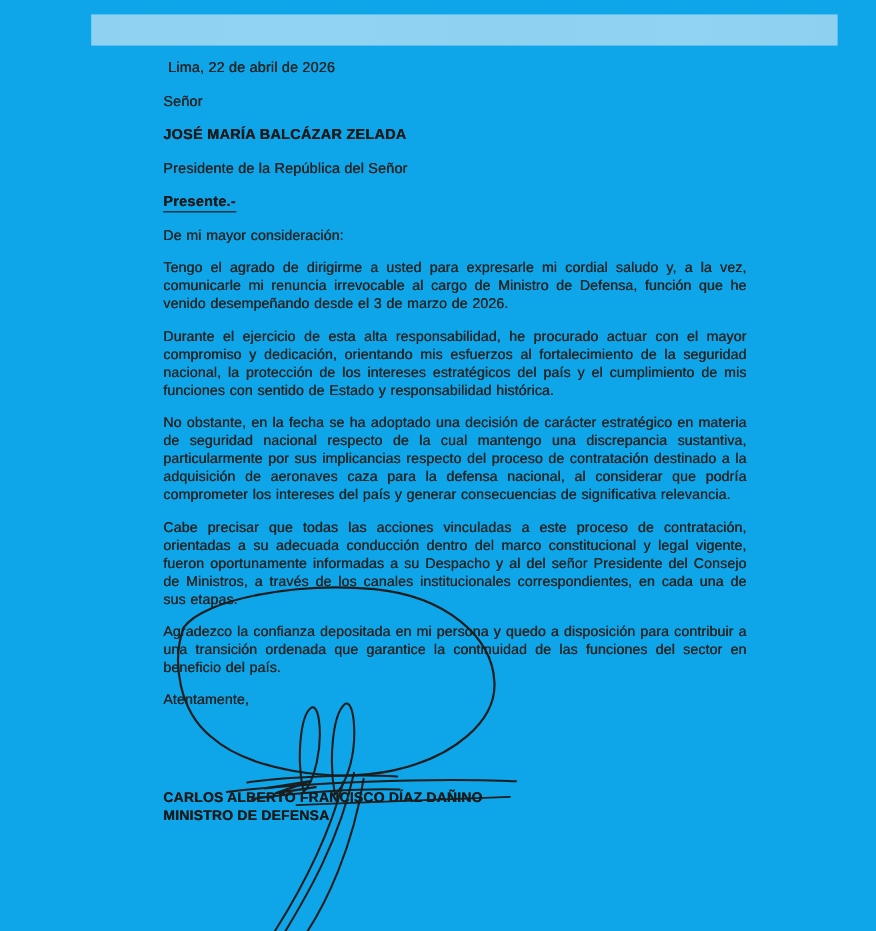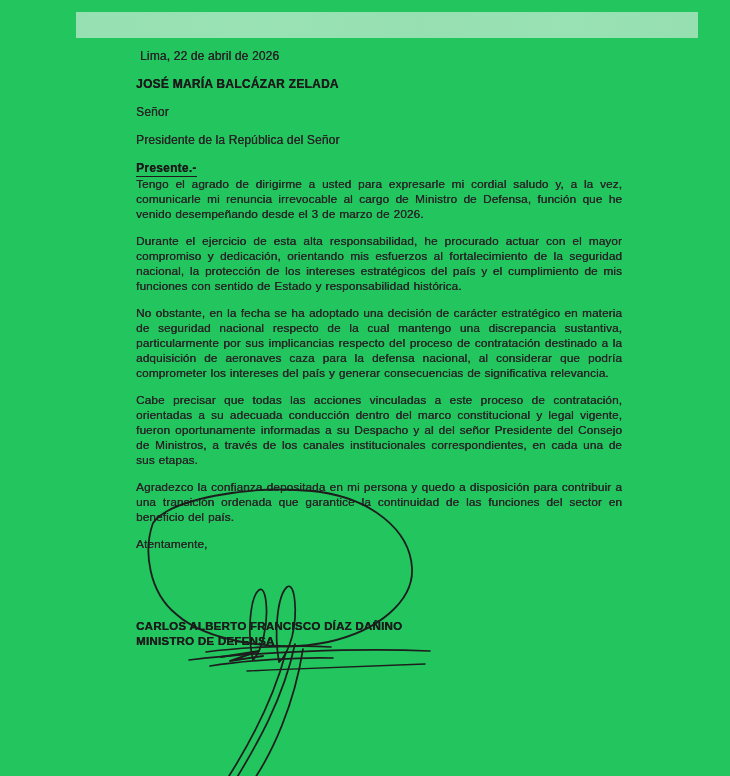--- a/index.html
+++ b/index.html
@@ -5,21 +5,21 @@
 <style>
   html, body {
     margin: 0;
     padding: 0;
     background: #ffffff;
   }
   .page {
     position: relative;
     width: 730px;
     height: 776px;
-    background: #22c55e;
+    background: #0ea5e9;
     overflow: hidden;
     font-family: "Liberation Sans", sans-serif;
     color: #262626;
   }
   
   .scan-noise {
     position: absolute;
     top: 12px;
     left: 76px;
     width: 622px;
@@ -37,21 +37,21 @@
     font-size: 12px;
     line-height: 15px;
     margin: 0 0 13px 0;
     letter-spacing: 0.15px;
     text-shadow: 0.3px 0 0 currentColor;
     white-space: nowrap;
   }
   .date-line { margin-left: 4px; }
   .bold { font-weight: bold; color: #1b1b1b; letter-spacing: 0.25px; }
   .presente {
-    margin-bottom: 0;
+    margin-bottom: 12px;
   }
   .presente span {
     display: inline-block;
     border-bottom: 1.8px solid #1b1b1b;
     padding-bottom: 0px;
   }
   .greeting {
     margin: 33px 0 12px 0;
   }
   .para {
@@ -92,30 +92,31 @@
 <body>
 
 <div class="page">
 
   <div class="scan-noise"></div>
 
   <div class="content">
 
     <p class="line date-line">Lima, 22 de abril de 2026</p>
 
+    <p class="line">Señor</p>
+
     <p class="line bold">JOSÉ MARÍA BALCÁZAR ZELADA</p>
-
-    <p class="line">Señor</p>
 
     <p class="line">Presidente de la República del Señor</p>
 
     <p class="line bold presente">
       <span>Presente.-</span>
     </p>
 
+    <p class="para greeting">De mi mayor consideración:</p>
 
     <p class="para">Tengo el agrado de dirigirme a usted para expresarle mi cordial saludo y, a la vez, comunicarle mi renuncia irrevocable al cargo de Ministro de Defensa, función que he venido desempeñando desde el 3 de marzo de 2026.</p>
 
     <p class="para">Durante el ejercicio de esta alta responsabilidad, he procurado actuar con el mayor compromiso y dedicación, orientando mis esfuerzos al fortalecimiento de la seguridad nacional, la protección de los intereses estratégicos del país y el cumplimiento de mis funciones con sentido de Estado y responsabilidad histórica.</p>
 
     <p class="para">No obstante, en la fecha se ha adoptado una decisión de carácter estratégico en materia de seguridad nacional respecto de la cual mantengo una discrepancia sustantiva, particularmente por sus implicancias respecto del proceso de contratación destinado a la adquisición de aeronaves caza para la defensa nacional, al considerar que podría comprometer los intereses del país y generar consecuencias de significativa relevancia.</p>
 
     <p class="para">Cabe precisar que todas las acciones vinculadas a este proceso de contratación, orientadas a su adecuada conducción dentro del marco constitucional y legal vigente, fueron oportunamente informadas a su Despacho y al del señor Presidente del Consejo de Ministros, a través de los canales institucionales correspondientes, en cada una de sus etapas.</p>
 
     <p class="para">Agradezco la confianza depositada en mi persona y quedo a disposición para contribuir a una transición ordenada que garantice la continuidad de las funciones del sector en beneficio del país.</p>

